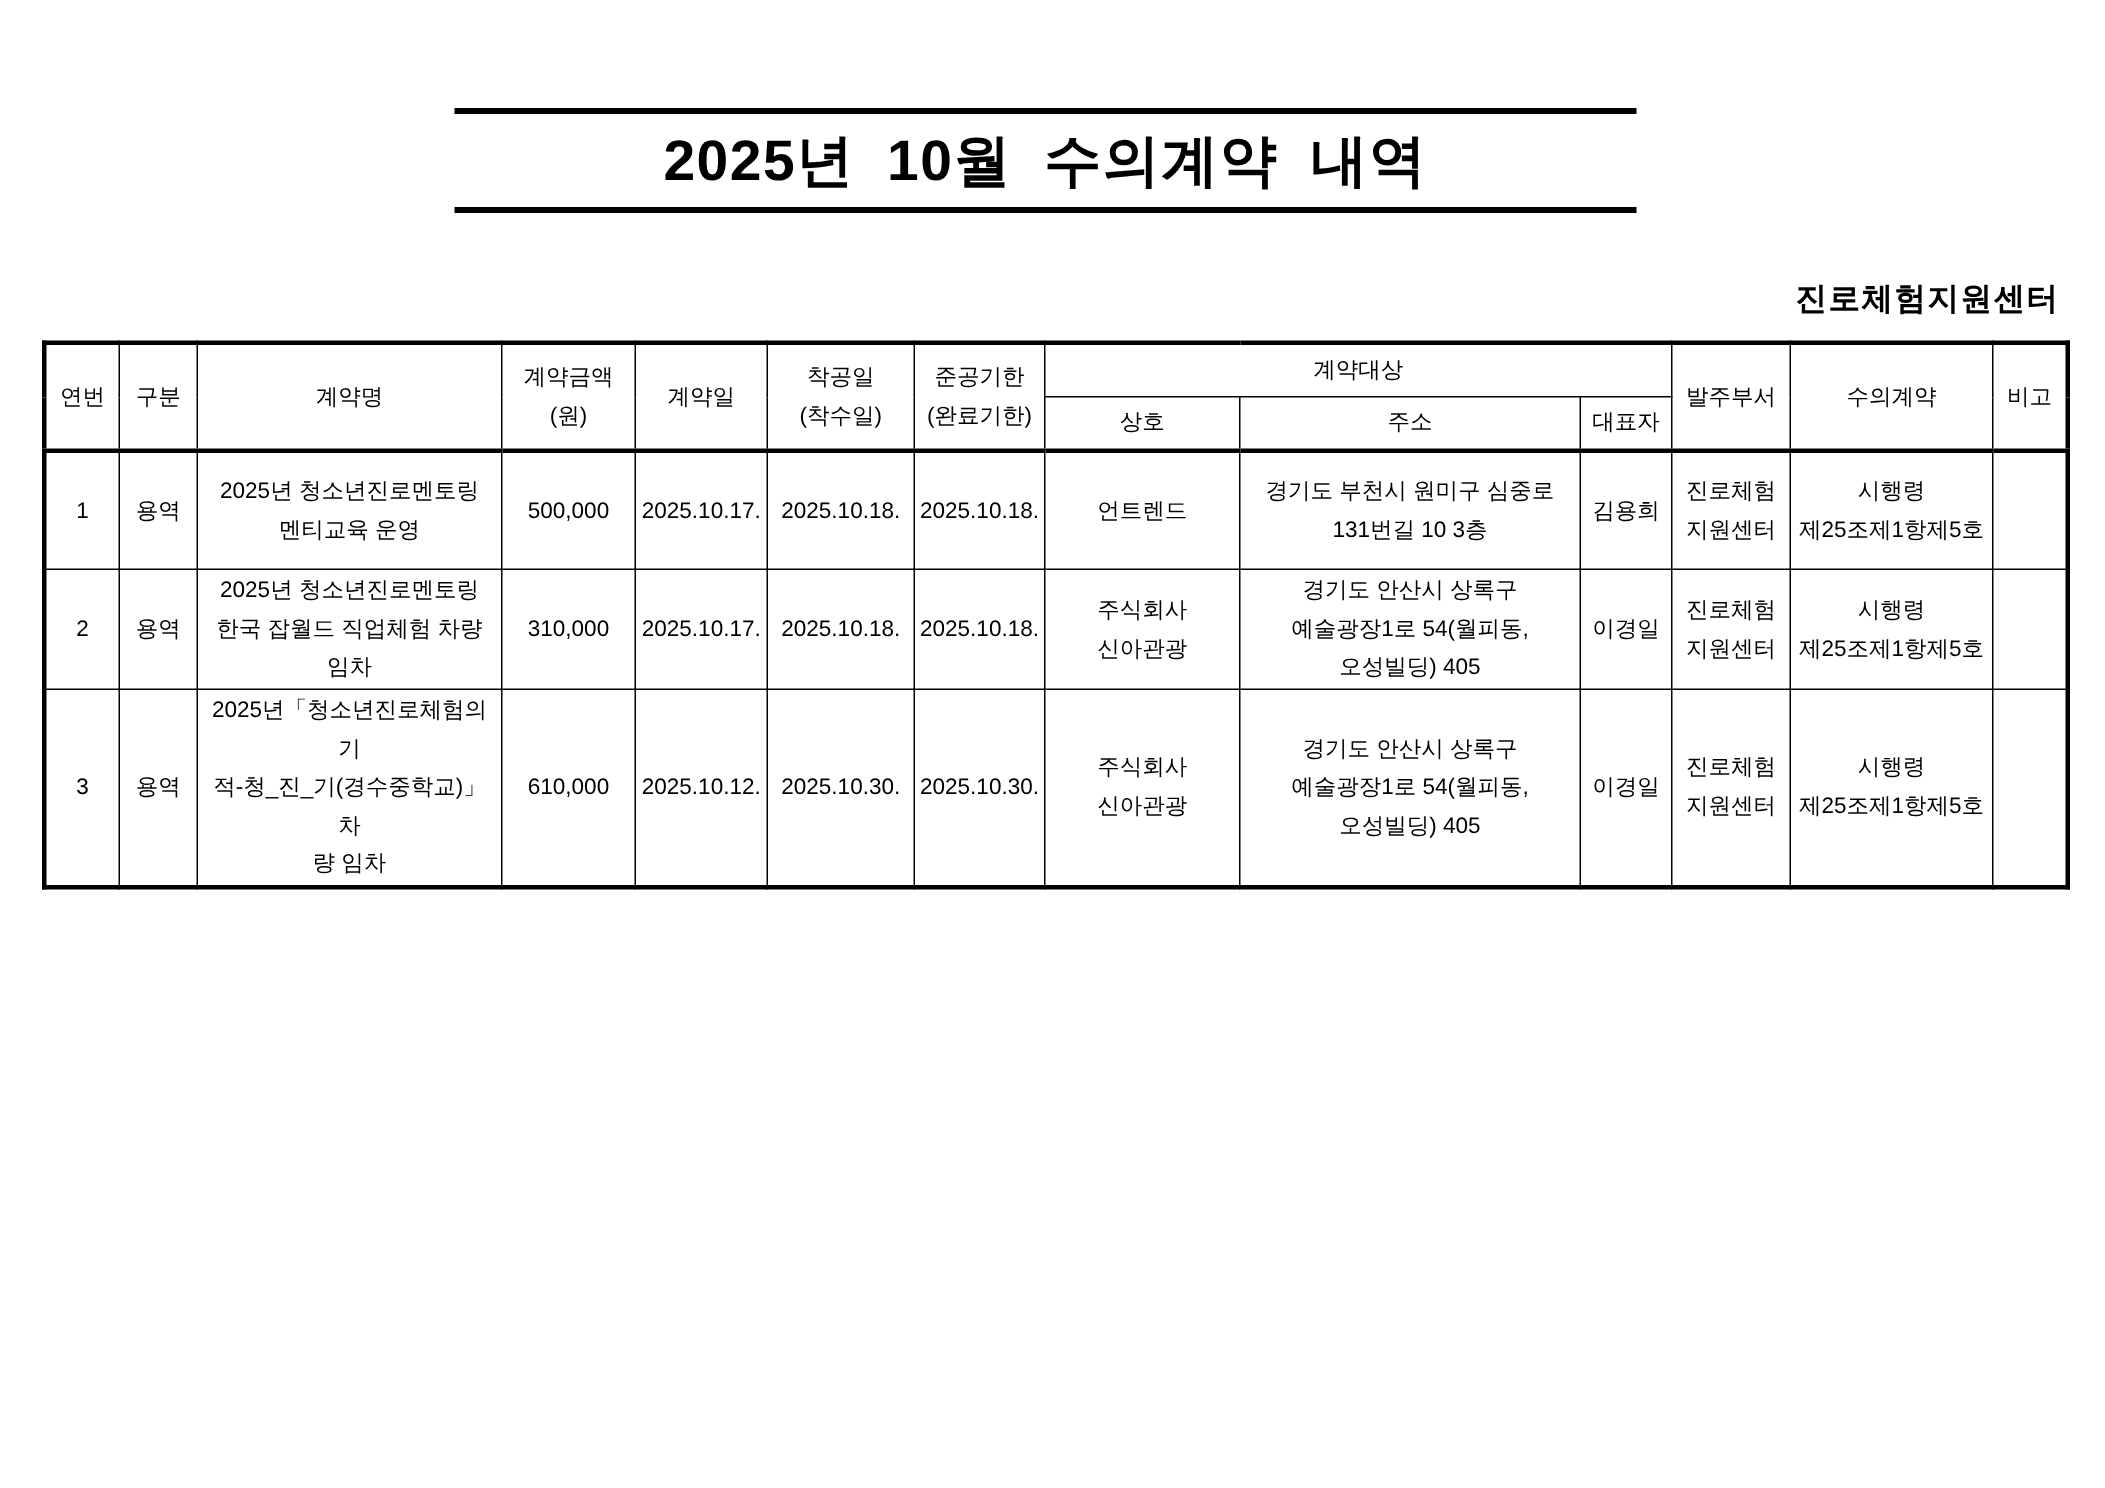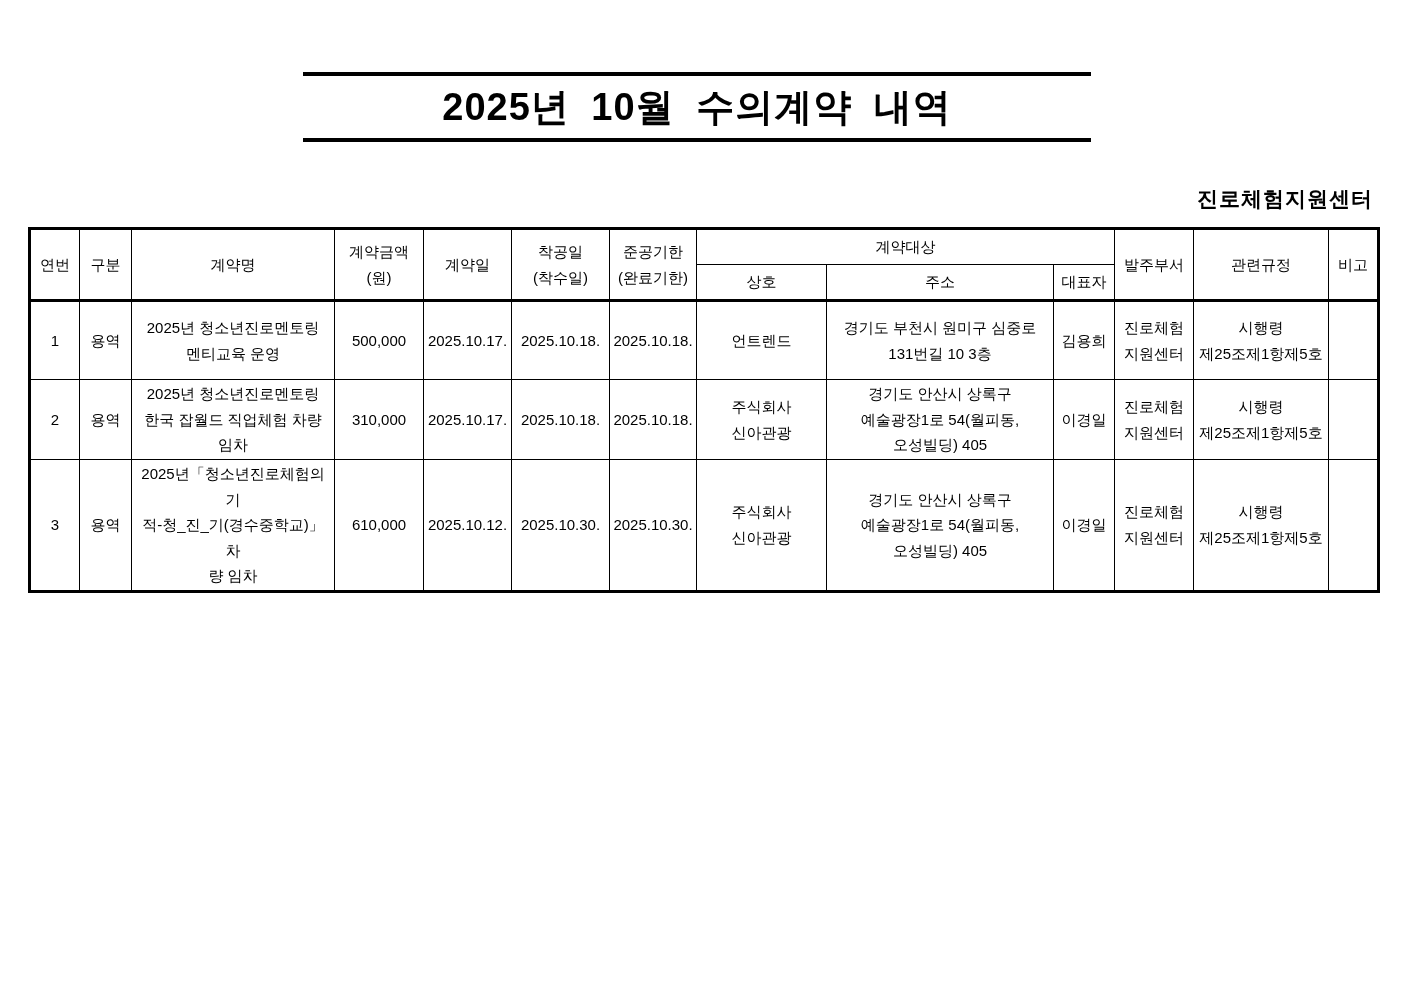--- a/index.html
+++ b/index.html
@@ -116,21 +116,21 @@
       <th rowspan="2">계약명</th>
       <th rowspan="2">계약금액
 (원)</th>
       <th rowspan="2">계약일</th>
       <th rowspan="2">착공일
 (착수일)</th>
       <th rowspan="2">준공기한
 (완료기한)</th>
       <th colspan="3">계약대상</th>
       <th rowspan="2">발주부서</th>
-      <th rowspan="2">관련규정</th>
+      <th rowspan="2">수의계약</th>
       <th rowspan="2">비고</th>
     </tr>
     <tr class="sub-row">
       <th>상호</th>
       <th>주소</th>
       <th>대표자</th>
     </tr>
   </thead>
   <tbody>
     <tr class="data-row-1">

